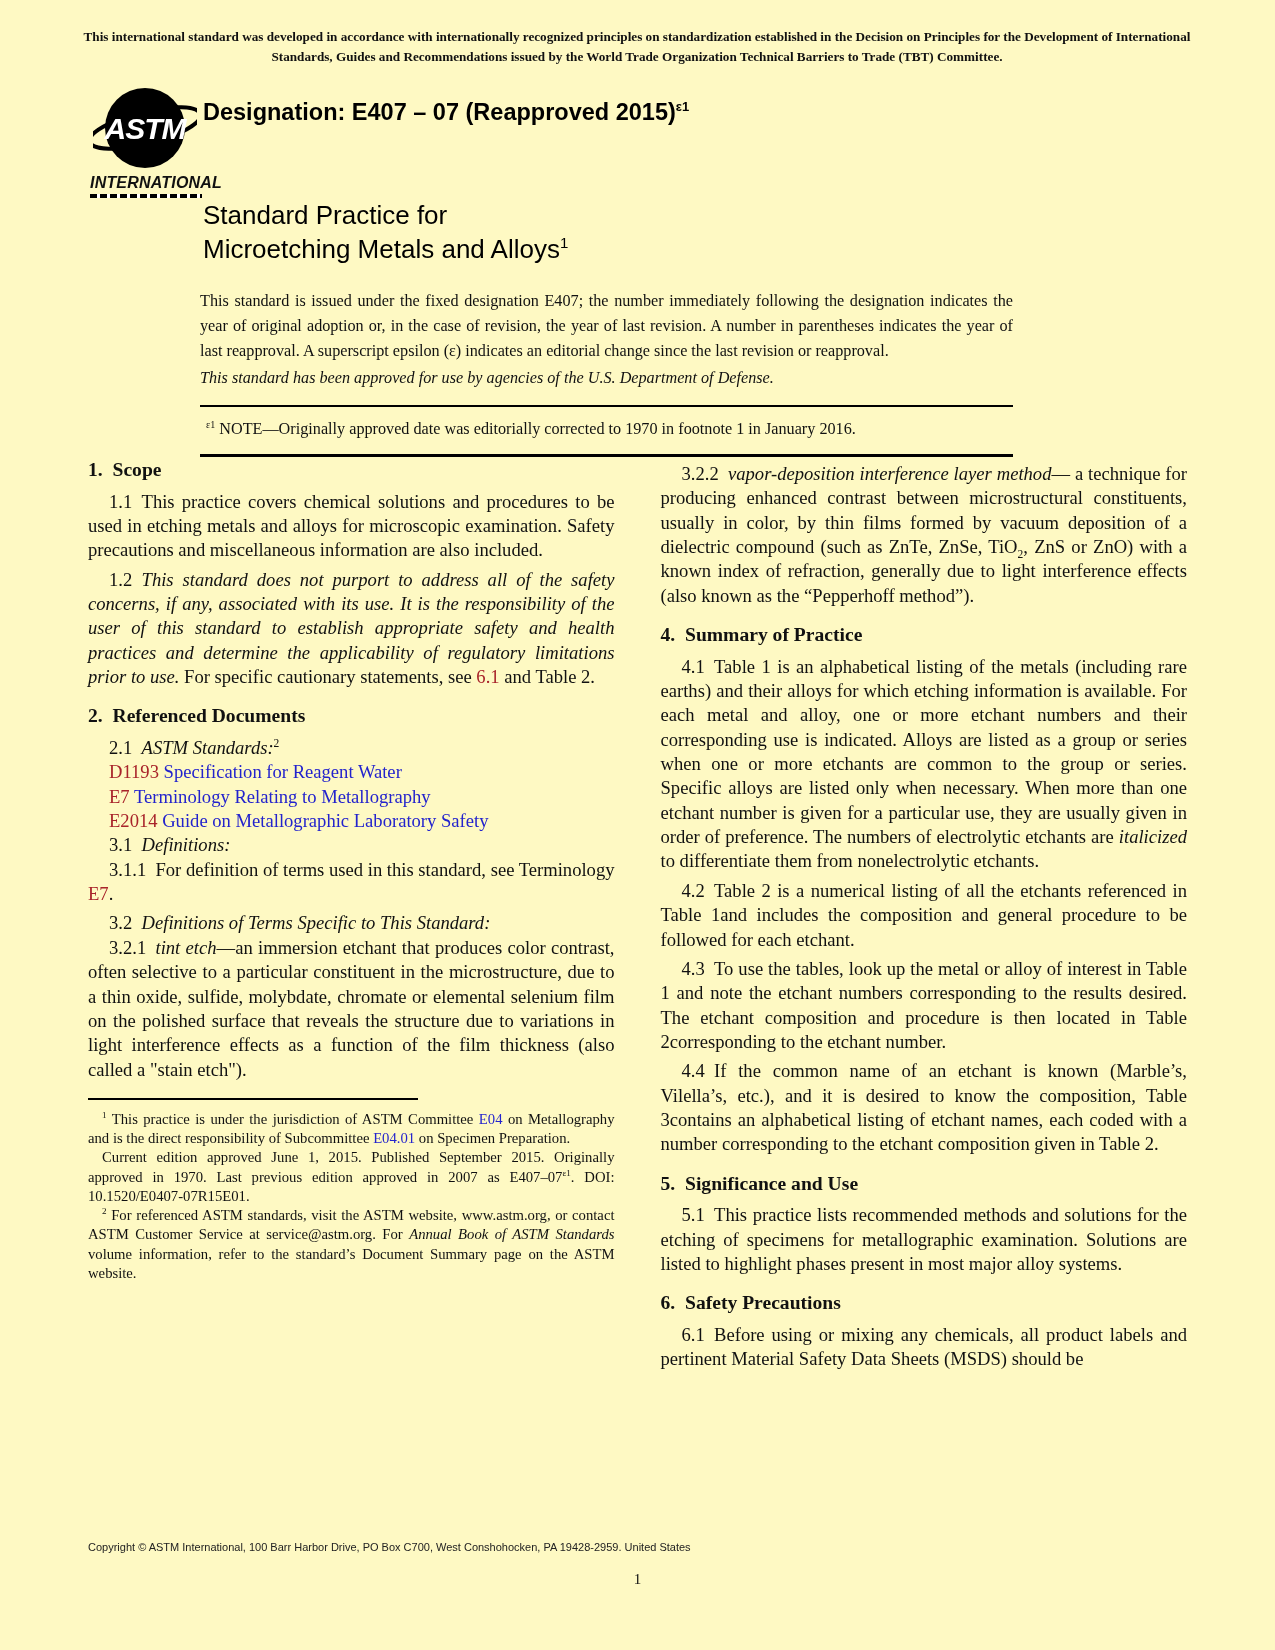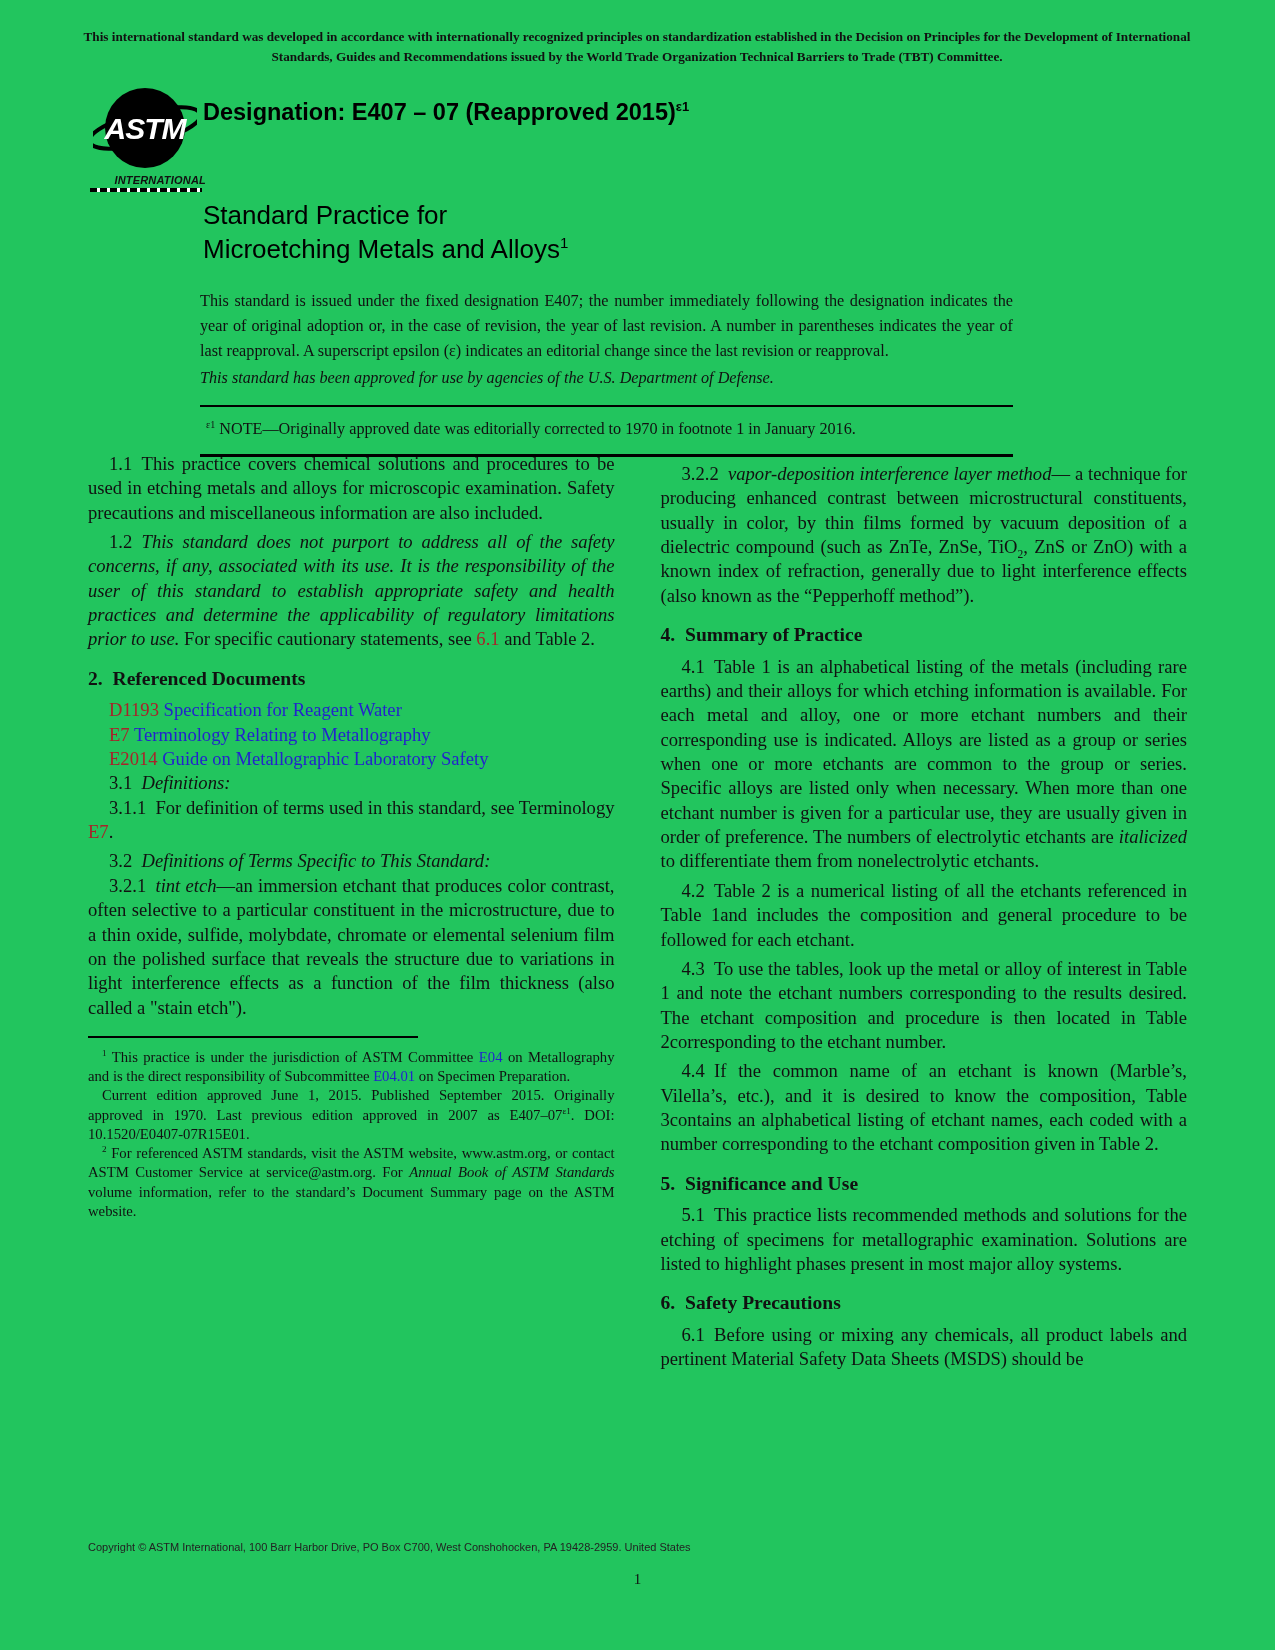--- a/index.html
+++ b/index.html
@@ -1,32 +1,32 @@
 <!DOCTYPE html>
 <html><head>
 <meta charset="utf-8">
 <style>
   html,body { margin:0; padding:0; background:#888; }
   .page {
     position:relative; width:1275px; height:1650px; margin:0 auto;
-    background:#22c55e; color:#111;
+    background:#fef9c3; color:#111;
     font-family:"Liberation Serif","DejaVu Serif",serif;
     overflow:hidden;
   }
   
   .disclaimer {
     position:absolute; top:27px; left:82px; width:1110px;
     font-weight:bold; font-size:13.2px; line-height:1.55; text-align:center;
   }
   
   .logo { position:absolute; left:84px; top:80px; width:122px; text-align:center; }
   .logo svg { display:block; margin:0 auto; }
   .logo-sub {
     font-family:"Liberation Sans",sans-serif; font-style:italic; font-weight:bold;
-    font-size:11px; letter-spacing:.2px; margin-top:-6px; text-align:right; padding-left:6px;
+    font-size:16px; letter-spacing:.2px; margin-top:-6px; text-align:left; padding-left:6px;
   }
   .logo-bar { height:4px; width:112px; margin:2px 0 0 6px;
     background:repeating-linear-gradient(90deg,#000 0 7px,#fff 7px 10px); }
   
   .designation {
     position:absolute; left:203px; top:99px;
     font-family:"Liberation Sans",sans-serif; font-weight:bold; font-size:23.5px; color:#000;
   }
   .designation .sup { font-size:13px; }
   
@@ -98,24 +98,26 @@
     <p class="front-issued">This standard is issued under the fixed designation E407; the number immediately following the designation indicates the year of original adoption or, in the case of revision, the year of last revision. A number in parentheses indicates the year of last reapproval. A superscript epsilon (ε) indicates an editorial change since the last revision or reapproval.</p>
     <p class="front-defense">This standard has been approved for use by agencies of the U.S. Department of Defense.</p>
     <div class="note-row">
       <p><span class="sup">ε1</span><span> NOTE—Originally approved date was editorially corrected to 1970 in footnote 1 in January 2016.</span></p>
     </div>
   </div>
 
   <div class="columns">
 
     <div class="col">
+      <div class="sec-h first">1. Scope</div>
       <p class="bp">1.1 This practice covers chemical solutions and procedures to be used in etching metals and alloys for microscopic examination. Safety precautions and miscellaneous information are also included.</p>
       <p class="bp"><span>1.2 </span><span class="it">This standard does not purport to address all of the safety concerns, if any, associated with its use. It is the responsibility of the user of this standard to establish appropriate safety and health practices and determine the applicability of regulatory limitations prior to use.</span><span> For specific cautionary statements, see </span><a class="ref-red">6.1</a><span> and Table 2.</span></p>
 
       <div class="sec-h">2. Referenced Documents</div>
+      <p class="line-p"><span>2.1 </span><span class="it">ASTM Standards:</span><span class="sup">2</span></p>
       <p class="line-p"><a class="ref-red">D1193</a><a class="ref-blue"> Specification for Reagent Water</a></p>
       <p class="line-p"><a class="ref-red">E7</a><a class="ref-blue"> Terminology Relating to Metallography</a></p>
       <p class="line-p"><a class="ref-red">E2014</a><a class="ref-blue"> Guide on Metallographic Laboratory Safety</a></p>
 
       <p class="line-p"><span>3.1 </span><span class="it">Definitions:</span></p>
       <p class="bp"><span>3.1.1 For definition of terms used in this standard, see Terminology </span><a class="ref-red">E7</a><span>.</span></p>
       <p class="line-p"><span>3.2 </span><span class="it">Definitions of Terms Specific to This Standard:</span></p>
       <p class="bp"><span>3.2.1 </span><span class="it">tint etch</span><span>—an immersion etchant that produces color contrast, often selective to a particular constituent in the microstructure, due to a thin oxide, sulfide, molybdate, chromate or elemental selenium film on the polished surface that reveals the structure due to variations in light interference effects as a function of the film thickness (also called a "stain etch").</span></p>
 
       <div class="fnblock">

